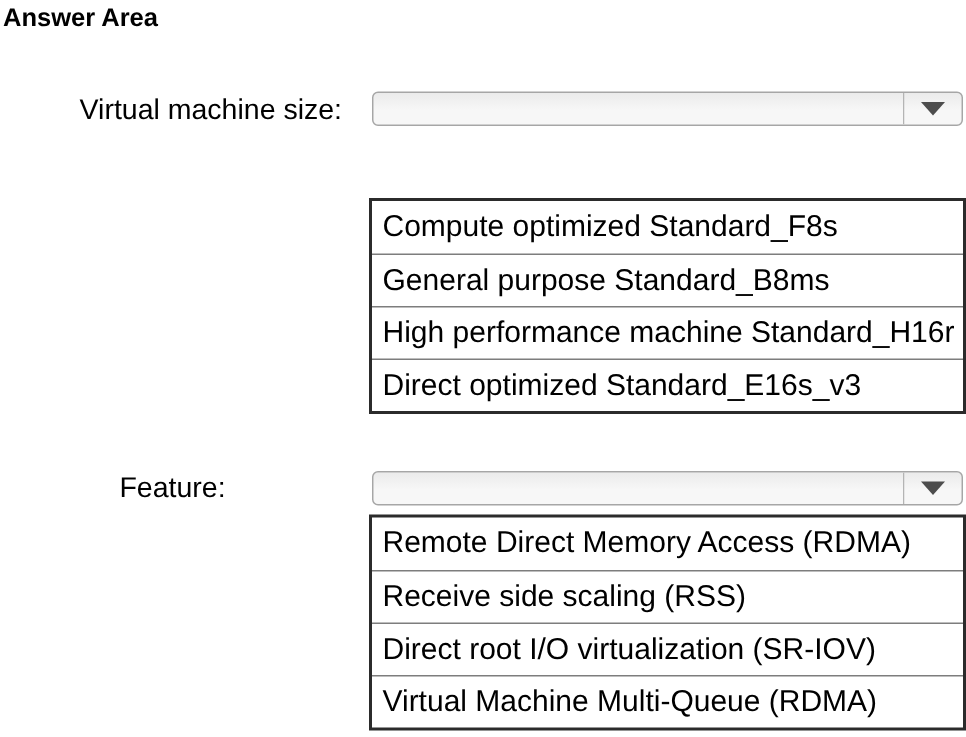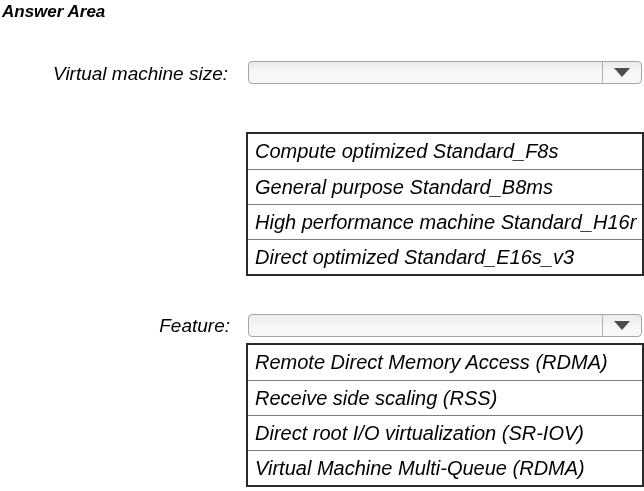--- a/index.html
+++ b/index.html
@@ -1,30 +1,30 @@
 <!DOCTYPE html>
 <html style="--text: #000000; --dropdown-border: #a6a6a6; --dropdown-fill-top: #ebebeb; --dropdown-fill: #f7f7f7; --dropdown-separator: #b4b4b4; --arrow: #4d4d4d; --listbox-border: #2b2b2b; --divider: #7d7d7d;"><head>
 <meta charset="utf-8">
 <style>
-  * { margin:0; padding:0; box-sizing:border-box;font-style:italic; }
+  * { margin:0; padding:0; box-sizing:border-box; }
   html, body { background:#ffffff; }
   body {
     width:644px; height:491px; position:relative; overflow:hidden;
     font-family:"Liberation Sans", sans-serif; color:#000;
   }
   .page-title {
     position:absolute; left:2px; top:2px;
     font-size:17px; font-weight:bold; color:var(--text, #000);
   }
   .field-label {
     position:absolute; left:0; text-align:right;
     font-size:19px; color:var(--text, #000); white-space:nowrap;
   }
   .label-vm      { width:228px; top:63px; }
-  .label-feature { width:230px; top:315px; }
+  .label-feature { width:230px; top:315px;text-align:center; }
 
   .dropdown {
     position:absolute; left:248px; width:394px; height:23px;
     border:1px solid var(--dropdown-border, #a6a6a6);
     border-radius:4px;
     background:linear-gradient(var(--dropdown-fill-top, #ebebeb), var(--dropdown-fill, #f7f7f7) 55%);
     display:flex; align-items:stretch; cursor:default;
   }
   .dropdown-vm      { top:61px; }
   .dropdown-feature { top:314px; }

